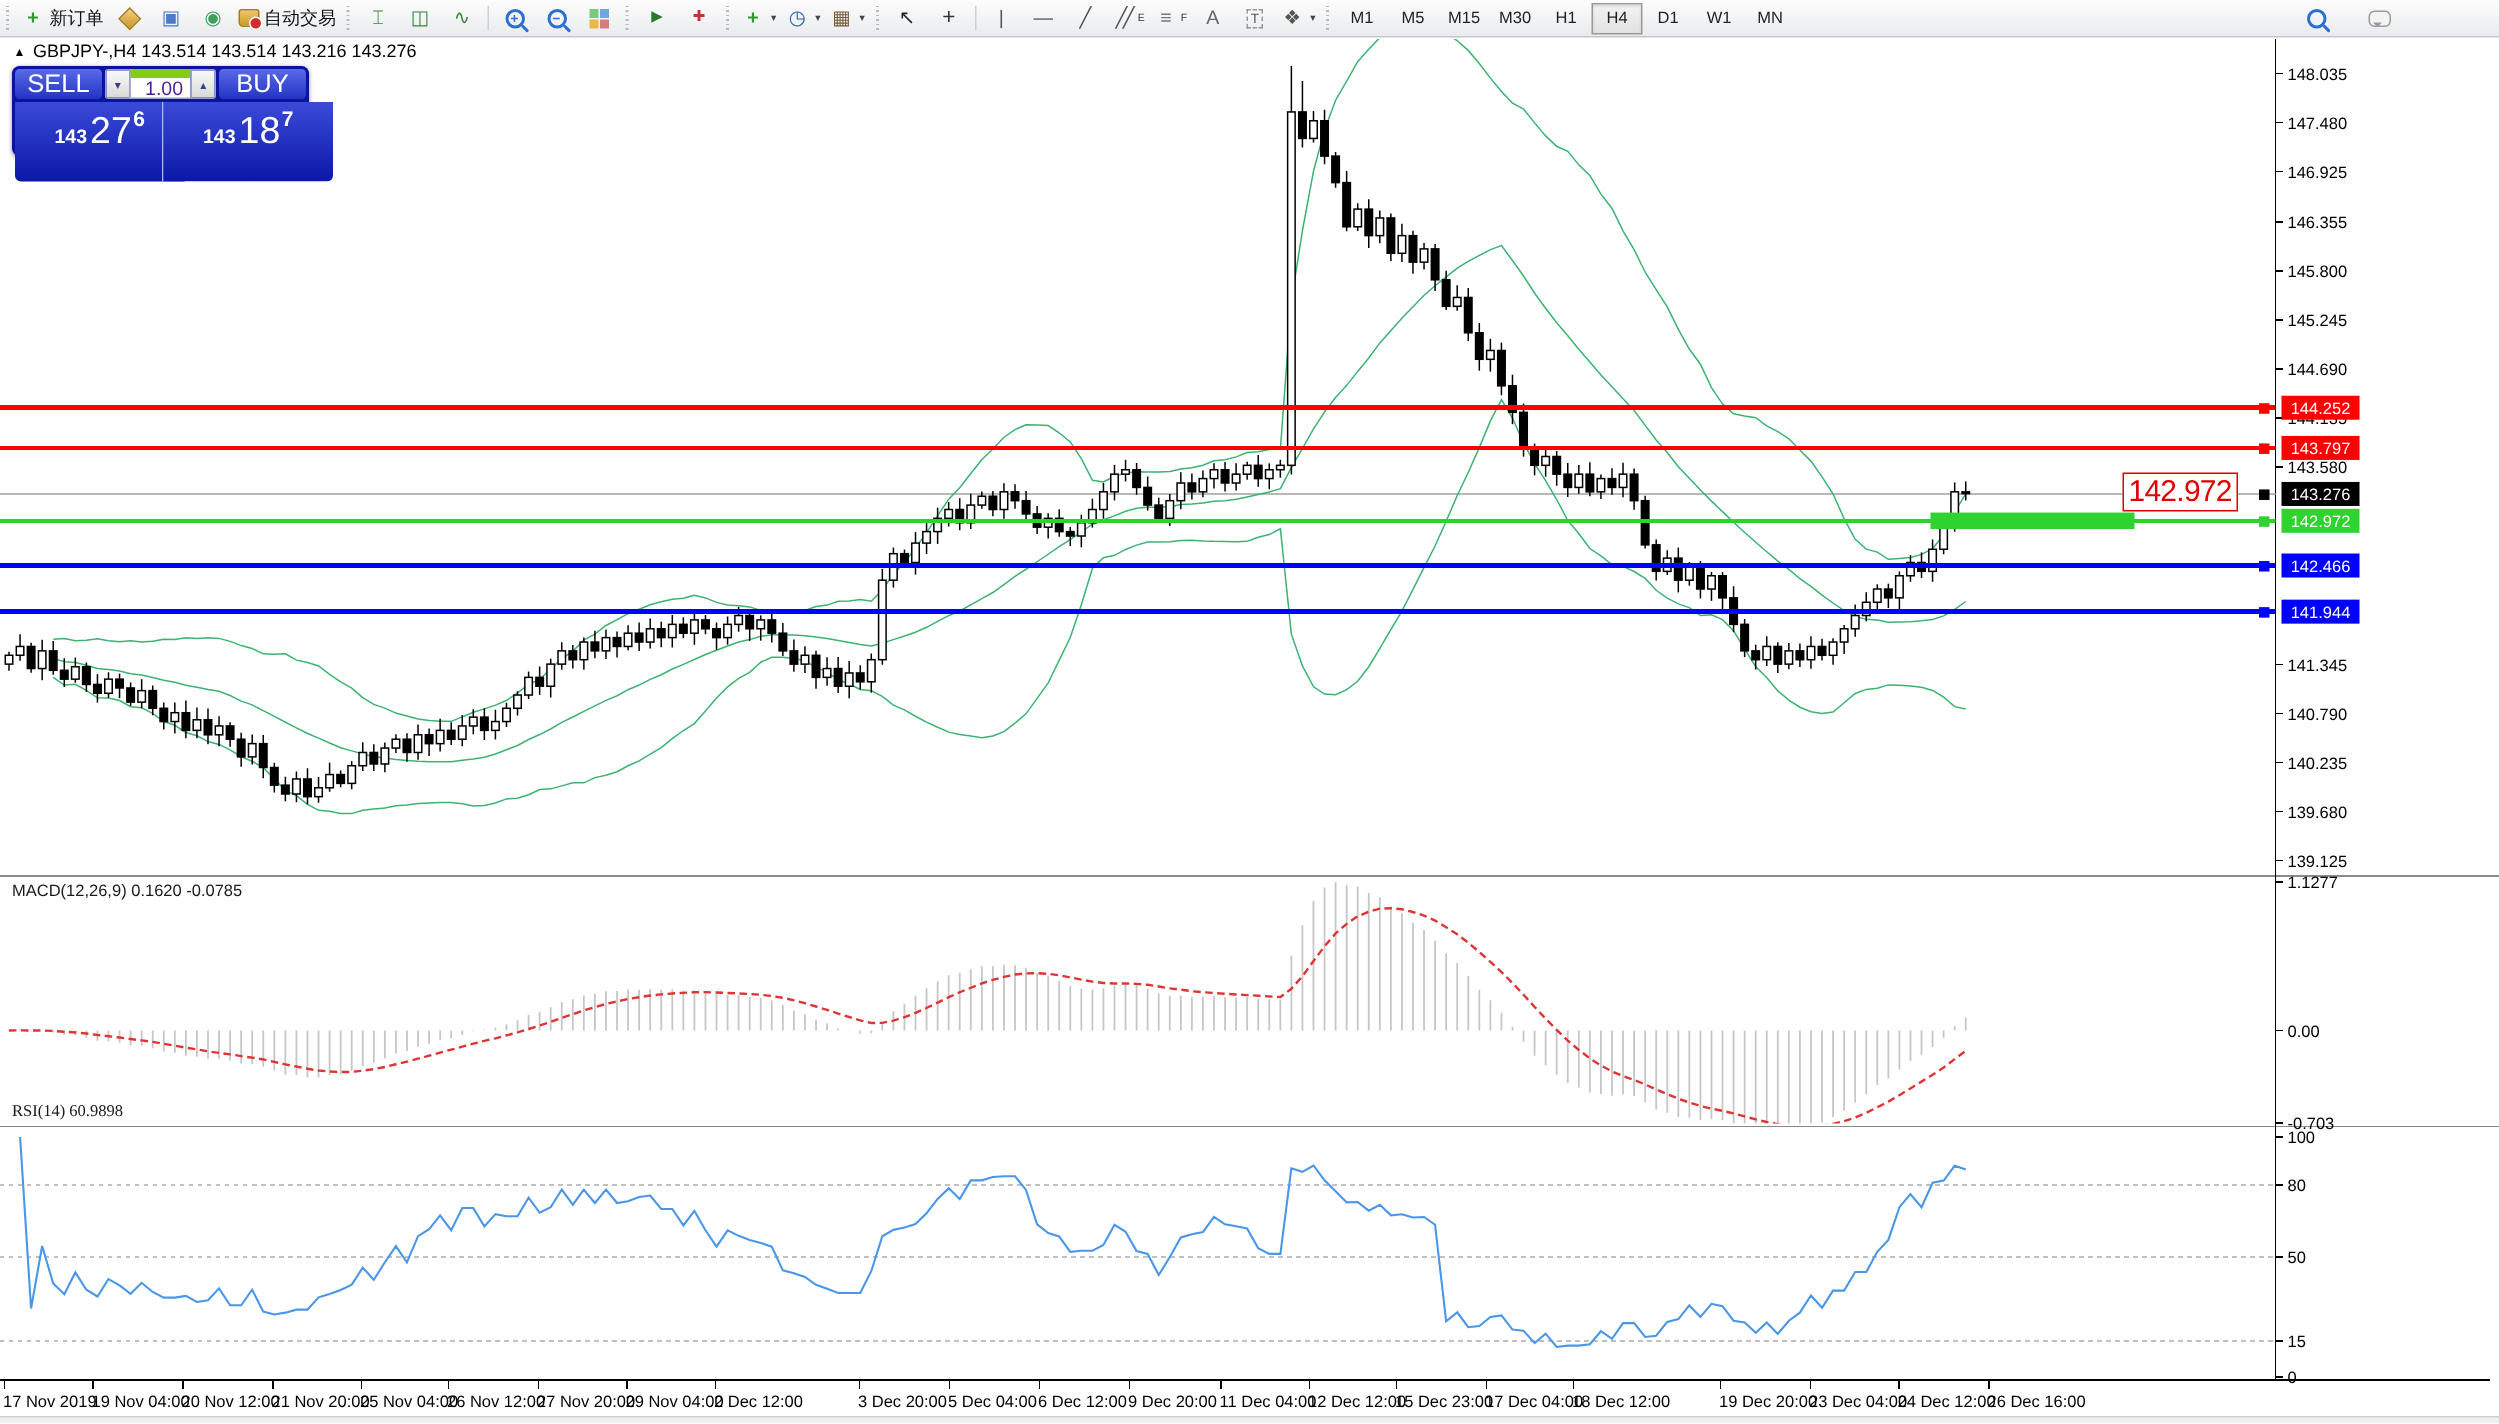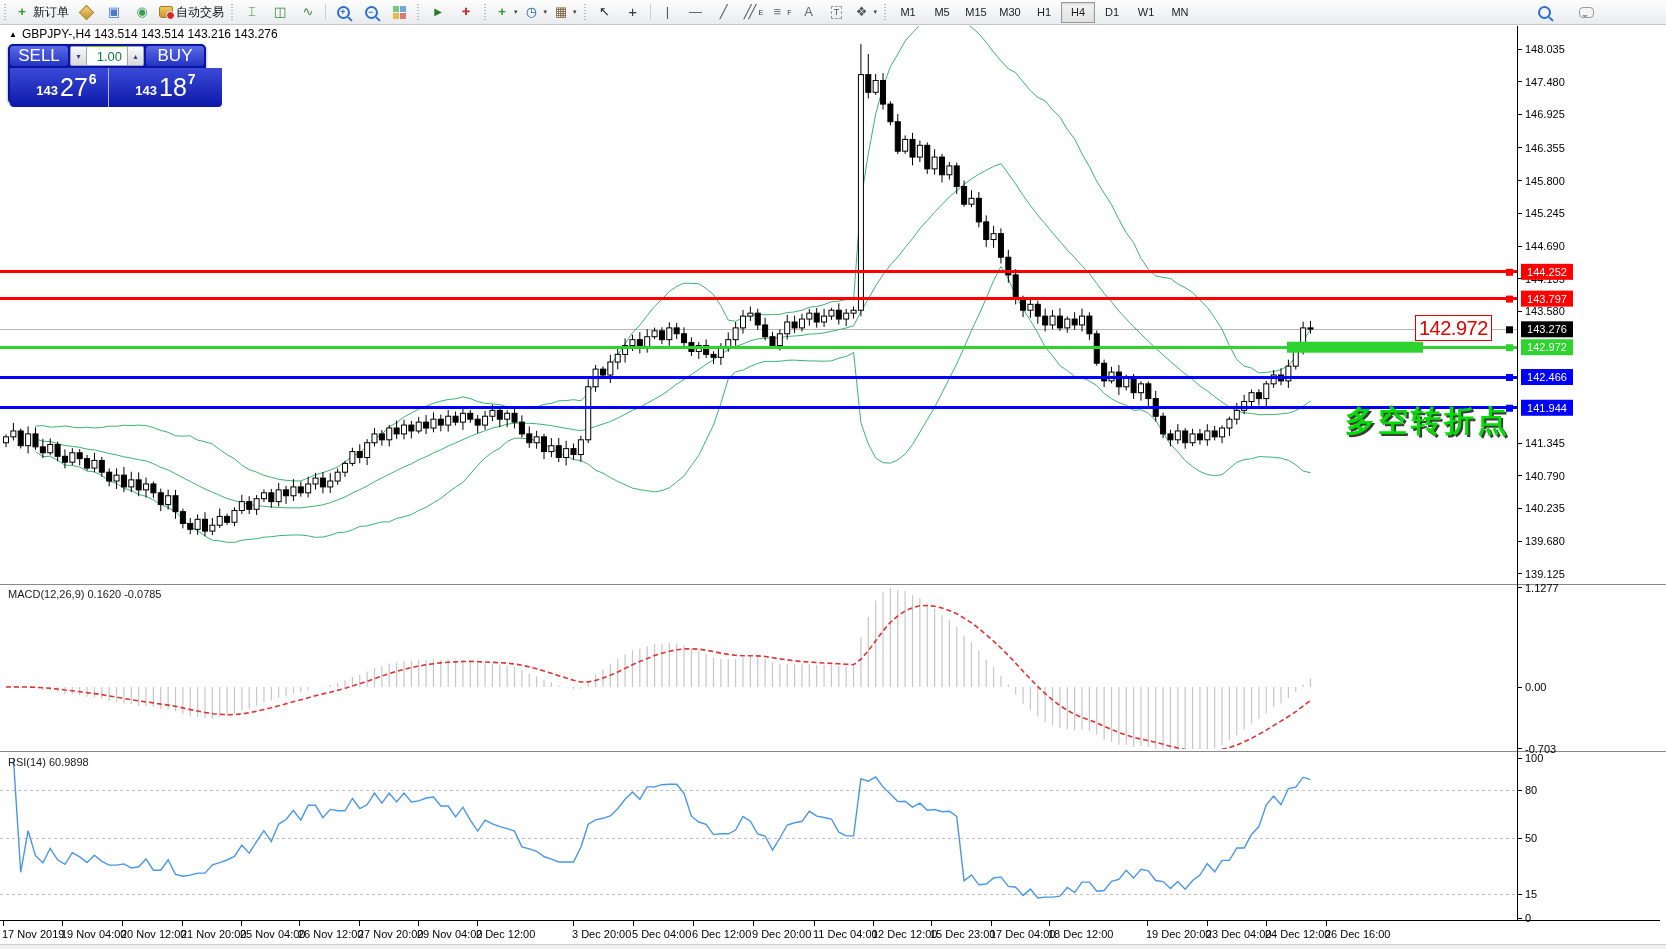--- a/index.html
+++ b/index.html
@@ -38,39 +38,39 @@
   .sep-line{width:1px;height:16px;background:#cfcfcf;margin:0 3px;}
   .dash-box{border:1px dashed #999;padding:0 2px;font-size:9px;color:#555;line-height:11px;}
   .subletter{font-size:7px;color:#333;vertical-align:sub;margin-left:-1px;}
   .toolbar-right{margin-left:auto;display:flex;align-items:center;gap:14px;padding-right:66px;}
   
   #chart-svg{position:absolute;left:0;top:0;z-index:1;}
   .chart-title{position:absolute;left:9px;top:27px;z-index:3;font-size:12px;color:#000;display:flex;align-items:center;gap:5px;}
   .chart-title .tri{font-size:8px;}
   .ind-label{position:absolute;z-index:3;font-size:11px;color:#1a1a1a;}
   .macd-label{left:8px;top:588px;}
-  .rsi-label{left:8px;top:756px;}
+  .rsi-label{left:8px;top:735px;font-family:Liberation Serif, serif;}
   .price-callout{position:absolute;left:1415px;top:315px;z-index:4;border:1px solid #e00000;background:#fff;
       color:#e00000;font-size:20px;line-height:24px;padding:0 3px;letter-spacing:-0.5px;}
   .cn-note{position:absolute;left:1345px;top:401px;z-index:4;font-size:30px;font-weight:bold;color:#00dd00;
       letter-spacing:3px;text-shadow:2px 2px 0 #3c3c3c;white-space:nowrap;}
   .bottom-strip{position:absolute;left:0;top:944px;width:1666px;height:5px;background:#f0f0f0;border-top:1px solid #d0d0d0;z-index:2;}
   
   .panel{position:absolute;left:8px;top:44px;width:198px;height:60px;z-index:4;border-radius:5px;
       background:#0a14a0;box-shadow:0 1px 3px rgba(0,0,0,.45);}
   .sellbtn,.buybtn{position:absolute;top:2px;width:58px;height:20px;border-radius:3px;color:#fff;font-size:17px;
       display:flex;align-items:center;justify-content:center;background:linear-gradient(#5a6ae8,#2334c4);}
   .sellbtn{left:2px;} .buybtn{right:2px;text-align:center;}
   .vol{position:absolute;left:62px;top:2px;width:74px;height:20px;display:flex;border-radius:2px;overflow:hidden;}
   .volbtn{width:15px;background:linear-gradient(#fafafa,#d9d9d9);border:1px solid #9aa2c8;display:flex;
       align-items:center;justify-content:center;font-size:8px;color:#33408a;}
-  .volinput{flex:1;background:#fff;border-top:1px solid #84cc16;border-bottom:1px solid #9aa2c8;
-      font-size:13px;color:#15803d;display:flex;align-items:center;justify-content:flex-end;padding-right:5px;}
+  .volinput{flex:1;background:#fff;border-top:6px solid #84cc16;border-bottom:1px solid #9aa2c8;
+      font-size:13px;color:#4c1d95;display:flex;align-items:center;justify-content:flex-end;padding-right:5px;}
   .phalf{position:absolute;top:24px;width:113px;height:34px;display:flex;align-items:flex-end;justify-content:center;
-      color:#fff;background:linear-gradient(#3a4ad8,#0c17a8);padding-bottom:5px;}
+      color:#fff;background:linear-gradient(#3a4ad8,#0c17a8);padding-bottom:19px;}
   .phalf.left{left:2px;border-radius:0 0 0 4px;}
   .phalf.right{left:100px;border-radius:0 0 4px 0;border-left:1px solid #aeb8ff;}
   .pp{font-size:13px;font-weight:bold;margin:0 2px 4px 0;}
   .pb{font-size:25px;line-height:29px;font-weight:400;}
   .ps{font-size:14px;font-weight:bold;margin:0 0 15px 1px;}
 </style>
 </head>
 <body>
 
 <div id="app">
@@ -894,16 +894,15 @@
       <span class="pp">143</span>
       <span class="pb">18</span>
       <span class="ps">7</span>
     </div>
   </div>
 
   <div class="ind-label macd-label">MACD(12,26,9) 0.1620 -0.0785</div>
   <div class="ind-label rsi-label">RSI(14) 60.9898</div>
 
   <div class="price-callout">142.972</div>
-  <div class="cn-note">多空转折点</div>
 
   <div class="bottom-strip"></div>
 </div>
 
 </body></html>

